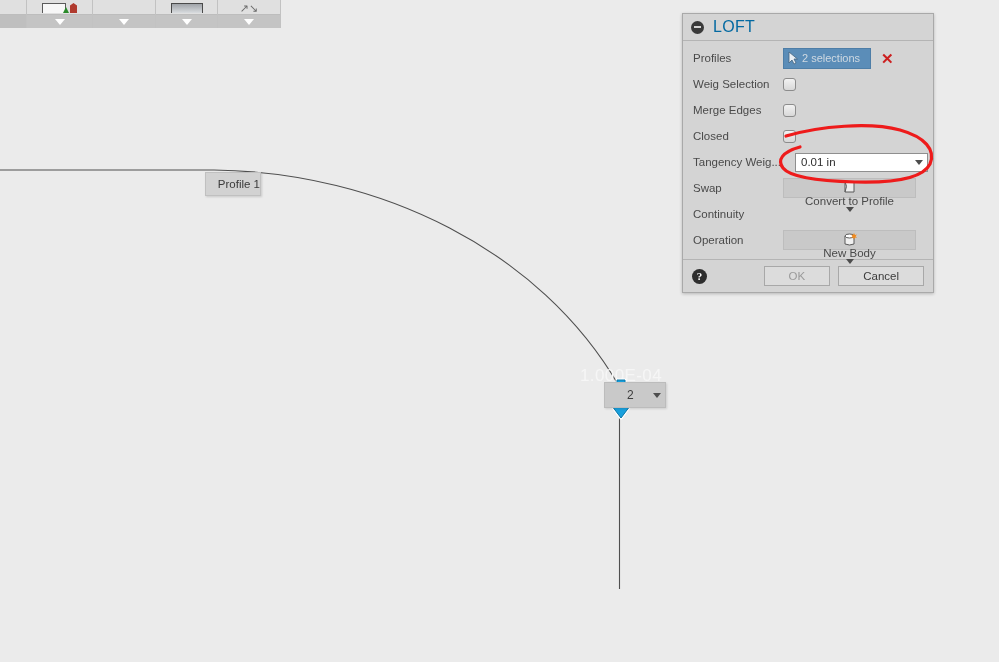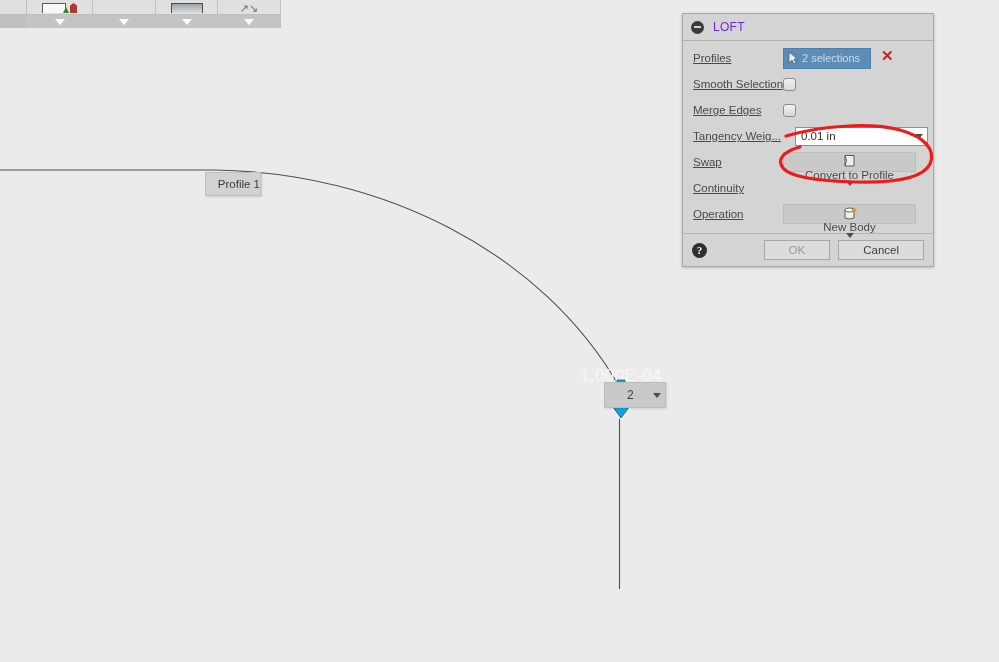--- a/index.html
+++ b/index.html
@@ -186,47 +186,47 @@
     justify-content: center;
     margin-right: 9px;
   }
   .collapse-icon::after {
     content: "";
     display: block;
     width: 7px; height: 2px;
     background: #d4d4d4;
   }
   #dialog-title {
-    font-size: 12px;
-    color: #6d28d9;
+    font-size: 16px;
+    color: #0369a1;
     letter-spacing: 0.3px;
   }
 
   #dialog-body {
     padding: 4px 0 6px 0;
     background: #d4d4d4;
   }
   .row {
     height: 26px;
     display: flex;
     align-items: center;
     padding-left: 10px;
   }
   .row-label {
     width: 90px;
     flex: 0 0 90px;
     font-size: 11.5px;
     color: #4a4a4a;
     white-space: nowrap;
     overflow: hidden;
-    text-decoration: underline;
   }
   .row-ctl {
     flex: 1 1 auto;
     display: flex;
+    align-items: center;
     position: relative;
   }
 
   
   .sel-chip {
     width: 88px; height: 21px;
     background: #5b8db8;
     border: 1px solid #4e7ea7;
     display: flex;
     align-items: center;
@@ -449,33 +449,39 @@
             <svg class="cursor-ico" viewBox="0 0 12 14" xmlns="http://www.w3.org/2000/svg">
               <path d="M 2 1 L 2 12 L 5 9 L 7 13 L 9 12 L 7 8 L 10.5 8 Z" fill="#e8eef4" stroke="#44637e" stroke-width="0.8"></path>
             </svg>
             <span class="sel-text">2 selections</span>
           </div>
           <span class="clear-x">✕</span>
         </div>
       </div>
 
       <div class="row">
-        <div class="row-label">Smooth Selection</div>
+        <div class="row-label">Weig Selection</div>
         <div class="row-ctl">
           <div class="cbx"></div>
         </div>
       </div>
 
       <div class="row">
         <div class="row-label">Merge Edges</div>
         <div class="row-ctl">
           <div class="cbx"></div>
         </div>
       </div>
 
+      <div class="row">
+        <div class="row-label">Closed</div>
+        <div class="row-ctl">
+          <div class="cbx"></div>
+        </div>
+      </div>
 
       <div class="row">
         <div class="row-label">Tangency Weig...</div>
         <div class="row-ctl">
           <div class="txt-input">
             <div class="tv" title="0.01 in">0.01 in</div>
             <div class="tdrop">
               <div class="caret-dark"></div>
             </div>
           </div>

